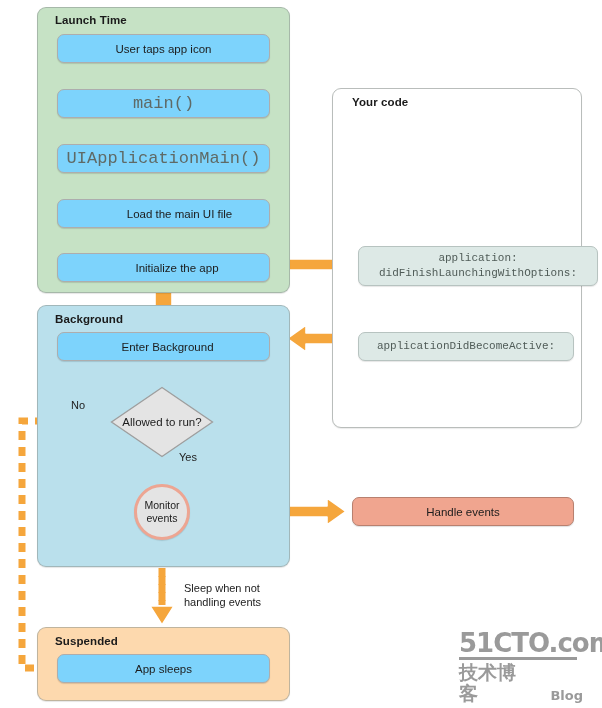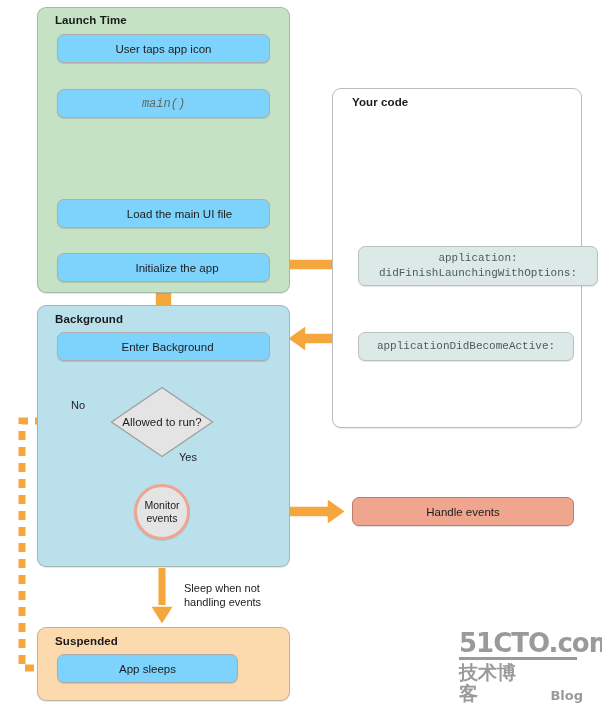--- a/index.html
+++ b/index.html
@@ -52,23 +52,22 @@
     display:flex;
     align-items:center;
     justify-content:center;
     text-align:center;
     font-size:11.5px;
     color:#1c1c1c;
     box-shadow:0 1px 1px rgba(0,0,0,.13);
   }
   .gbox.mono{
     font-family:"Liberation Mono", monospace;
-    font-size:12px;
+    font-size:17px;
     color:#5f6a66;
-    font-style:italic;
   }
 
   
   .cbox{
     position:absolute;
     box-sizing:border-box;
     background:#dde9e6;
     border:1px solid #b7c3c0;
     border-radius:7px;
     display:flex;
@@ -253,20 +252,21 @@
   <div class="phase" id="phase-suspended"></div>
   <div id="panel-yourcode"></div>
 
   <div class="phase-title" style="left:55px; top:14px;">Launch Time</div>
   <div class="phase-title" style="left:55px; top:313px;">Background</div>
   <div class="phase-title" style="left:55px; top:635px;">Suspended</div>
   <div class="phase-title" style="left:352px; top:96px;">Your code</div>
 
   <div class="gbox" style="left:57px; top:34px; width:213px; height:29px;">User taps app icon</div>
   <div class="gbox mono" style="left:57px; top:89px; width:213px; height:29px;">main()</div>
+  <div class="gbox mono" style="left:57px; top:144px; width:213px; height:29px;">UIApplicationMain()</div>
   <div class="gbox" style="left:57px; top:199px; width:213px; height:29px;padding-left:32px;">Load the main UI file</div>
   <div class="gbox" style="left:57px; top:253px; width:213px; height:29px;padding-left:27px;">Initialize the app</div>
 
   <div class="gbox" style="left:57px; top:332px; width:213px; height:29px;padding-left:8px;">Enter Background</div>
 
   <div id="decision-allowed">
     <svg width="104" height="72" viewBox="0 0 104 72">
       <polygon points="52,1.5 102.5,36 52,70.5 1.5,36" fill="#e4e4e4" stroke="#9e9e9e" stroke-width="1.3"></polygon>
     </svg>
     <div class="dia-label">Allowed
@@ -277,21 +277,21 @@
   <div class="flab" style="left:179px; top:450px;">Yes</div>
 
   <div id="node-monitor">
     <span>Monitor
 events</span>
   </div>
 
   <div class="flab" style="left:184px; top:581px;">Sleep when not
 handling events</div>
 
-  <div class="gbox" style="left:57px; top:654px; width:181px; height:29px;">App sleeps</div>
+  <div class="gbox" style="left:57px; top:654px; width:213px; height:29px;">App sleeps</div>
 
   <div class="cbox" style="left:358px; top:246px; width:240px; height:40px;">application:
 didFinishLaunchingWithOptions:</div>
   <div class="cbox" style="left:358px; top:332px; width:216px; height:29px;">applicationDidBecomeActive:</div>
 
   <div class="sbox" style="left:352px; top:497px; width:222px; height:29px;">Handle events</div>
 
   <div id="watermark">
     <div id="wm-top">51CTO.com</div>
     <div id="wm-rule"></div>

